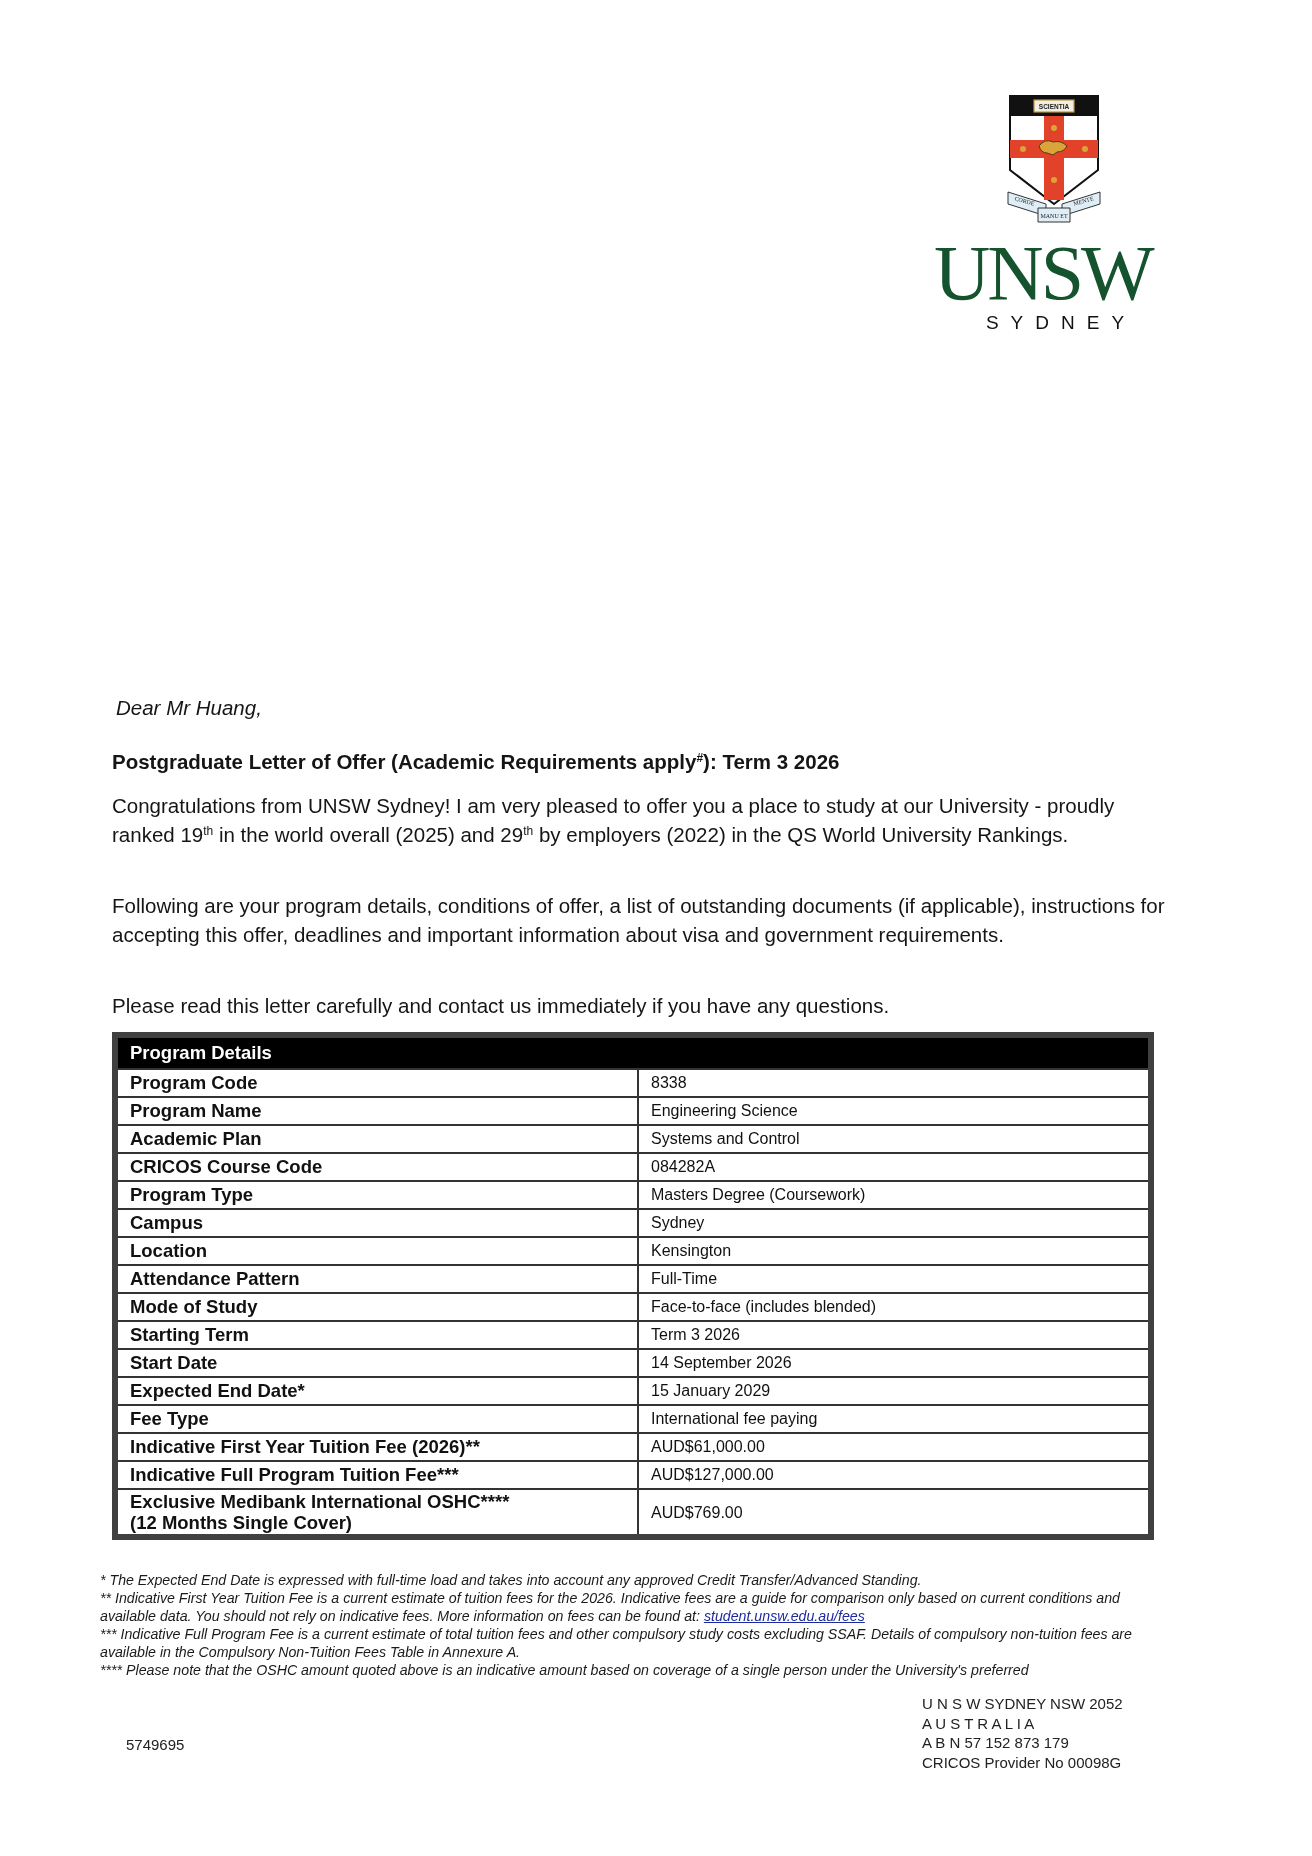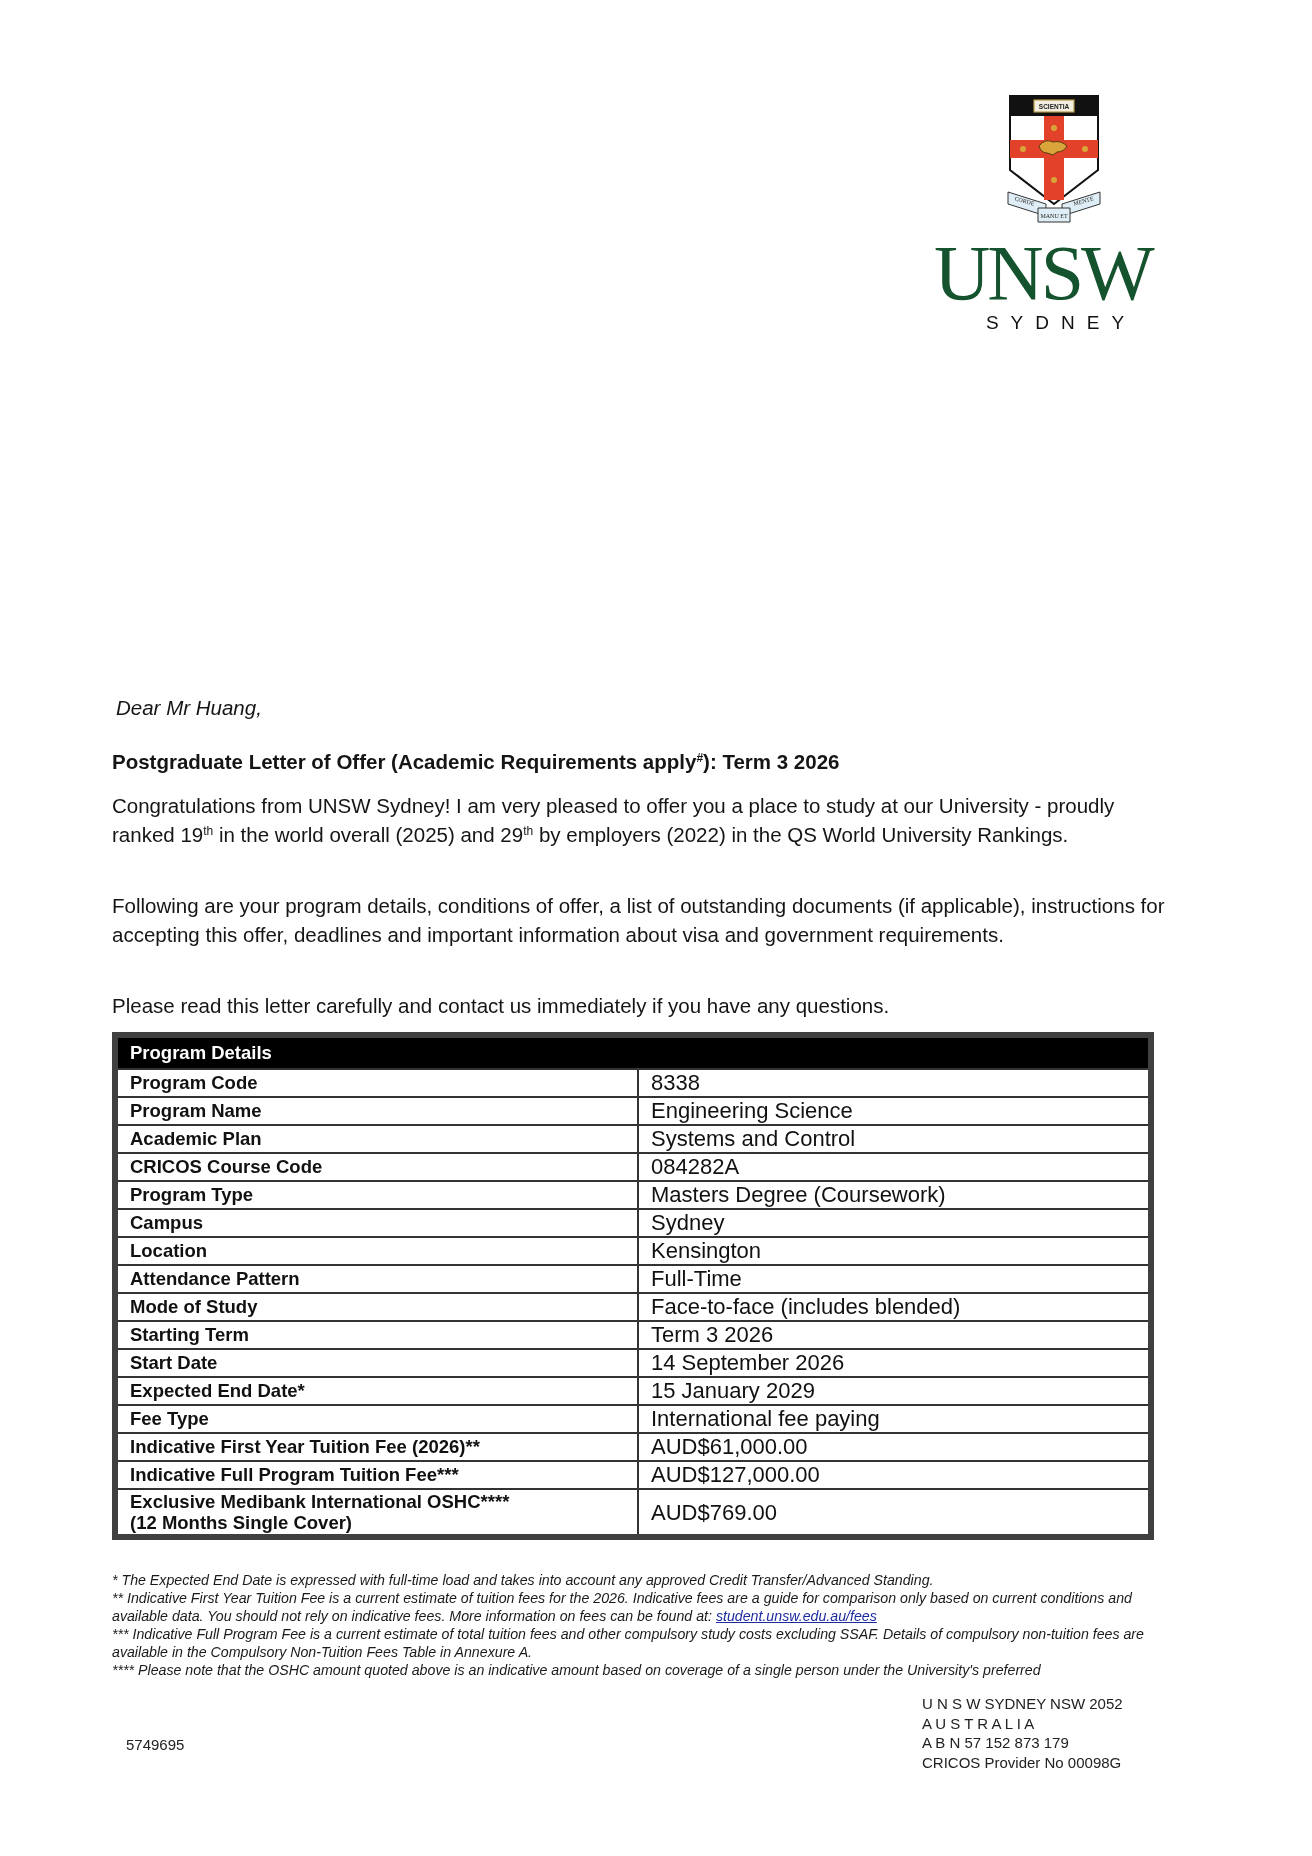--- a/index.html
+++ b/index.html
@@ -25,27 +25,27 @@
   #para2 { left: 112px; top: 891px; width: 1060px; }
   #para3 { left: 112px; top: 991px; width: 1060px; }
   sup { font-size: 12px; line-height: 0; vertical-align: 7px; }
 
   
   #program-table { left: 112px; top: 1032px; width: 1042px; border-collapse: collapse;
                    border: 6px solid #404040; }
   #program-table th { background: #000; color: #fff; text-align: left; font-weight: bold;
                       font-size: 18.5px; height: 30px; padding: 0 0 0 12px; }
   #program-table td { border: 2px solid #333; height: 26px; padding: 0 0 0 12px;
-                      font-size: 22px; vertical-align: middle; }
+                      font-size: 16px; vertical-align: middle; }
   #program-table td.k { font-weight: bold; width: 507px; font-size: 18.5px; }
   #program-table td.v { font-weight: normal; }
   #program-table tr.tall td { height: 44px; line-height: 21px; }
 
   
-  #footnotes { left: 112px; top: 1571px; width: 1070px; font-size: 14.2px; line-height: 18px;
+  #footnotes { left: 100px; top: 1571px; width: 1070px; font-size: 14.2px; line-height: 18px;
                font-style: italic; color: #1a1a1a; }
   #footnotes a { color: #1c2aa0; text-decoration: underline; }
 
   
   #doc-id { left: 126px; top: 1736px; font-size: 15px; color: #222; }
   #address { left: 922px; top: 1694px; font-size: 15px; line-height: 19.5px; color: #222; }
 </style>
 </head>
 <body>
 

